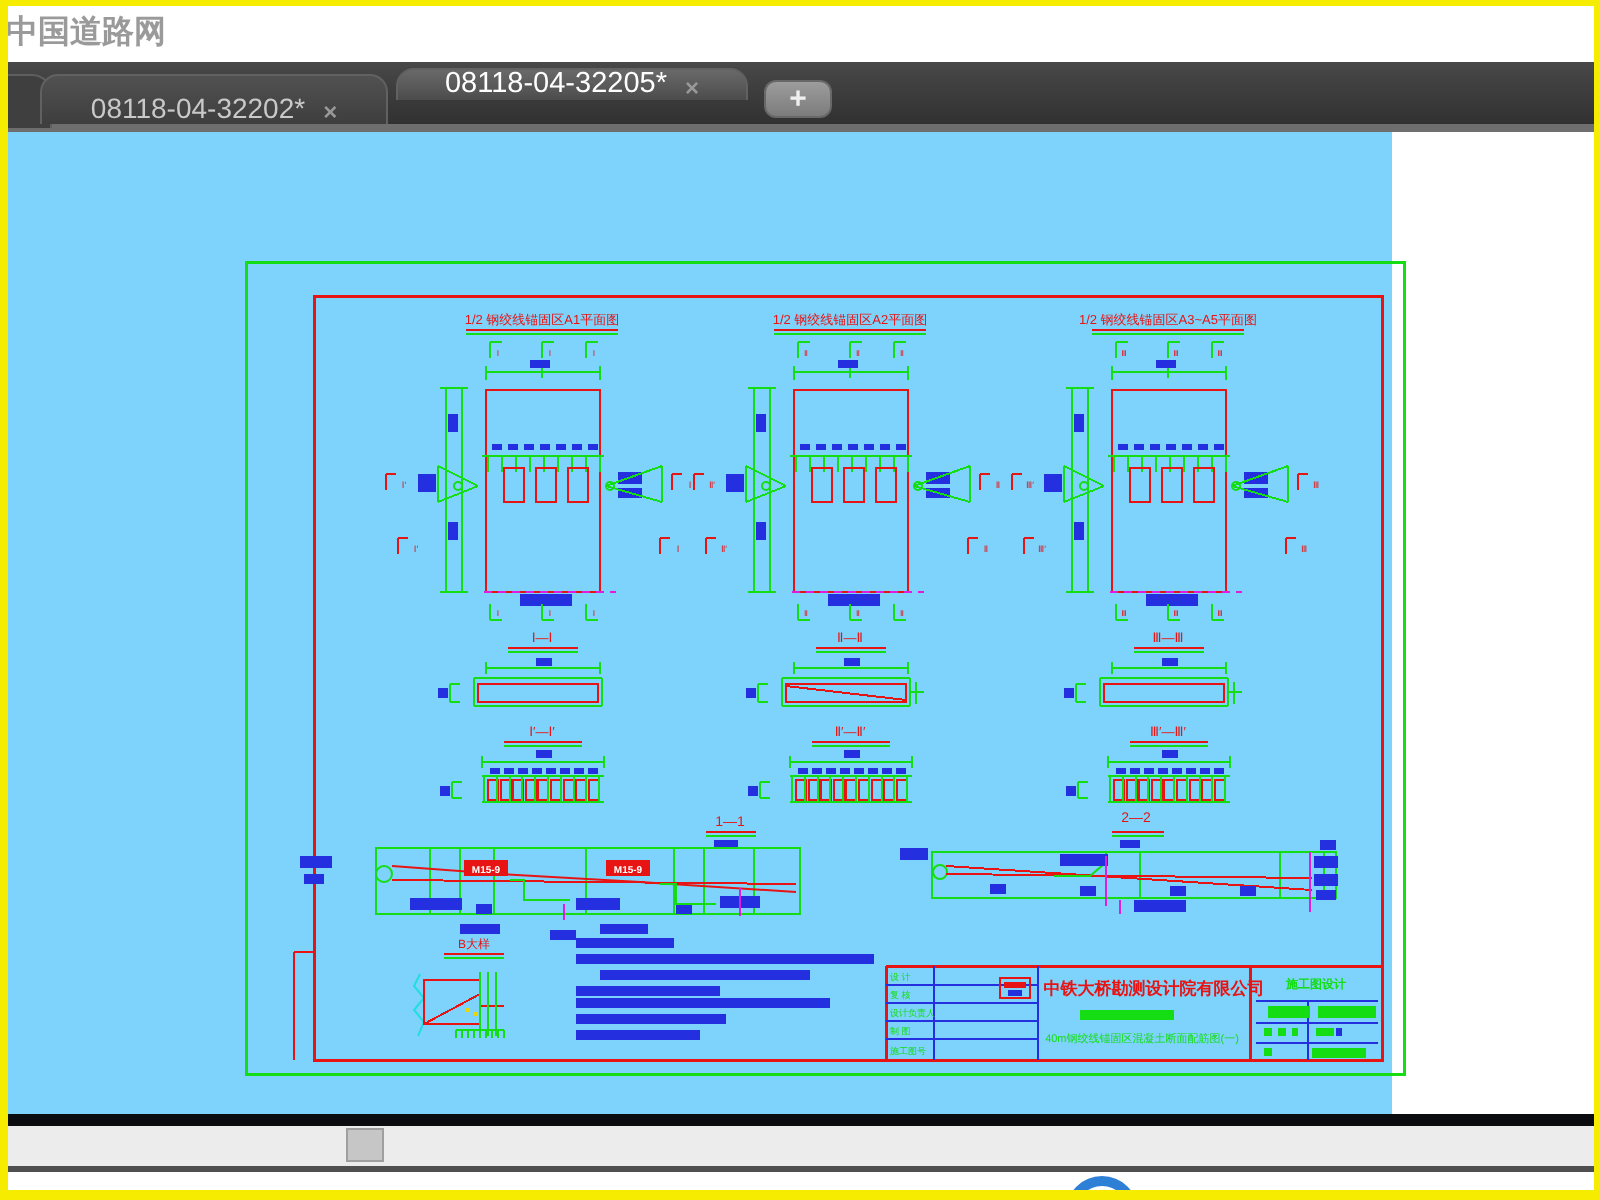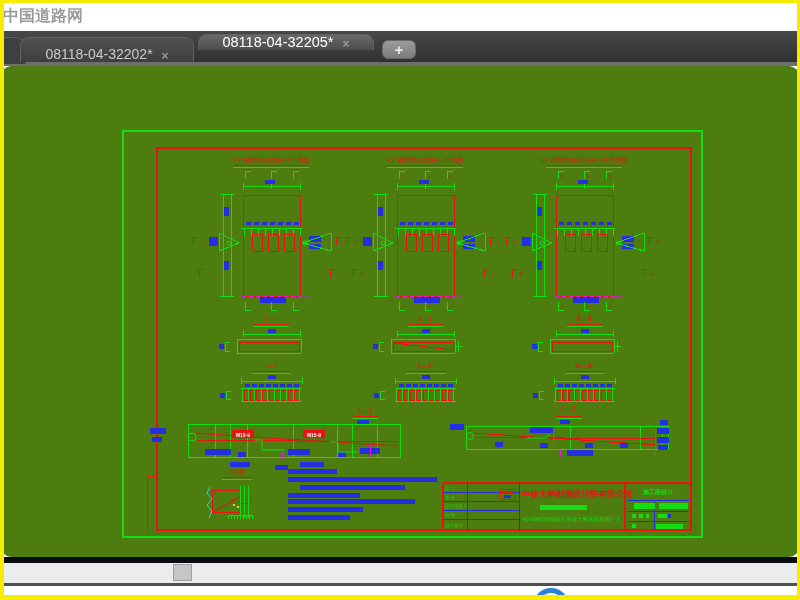--- a/index.html
+++ b/index.html
@@ -22,21 +22,21 @@
   .tab.inactive{left:20px;top:6px;width:174px;height:25px;background:linear-gradient(#515151,#3e3e3e);color:#c9c9c9;font-size:14px;}
   .tab.active{left:198px;top:3px;width:176px;height:16px;background:linear-gradient(#696969,#4c4c4c);color:#fff;font-size:14.5px;}
   .tab .x{color:#999;font-size:12px;font-weight:bold;line-height:1;}
   .newtab{position:absolute;left:382px;top:9px;width:34px;height:19px;background:linear-gradient(#9c9c9c,#7c7c7c);
           border:1px solid #686868;border-radius:6px;color:#efefef;display:flex;align-items:center;justify-content:center;
           font-size:15px;font-weight:bold;box-sizing:border-box;}
 
   .strip{position:absolute;left:0;top:62px;right:0;height:4px;background:#6e6e6e;z-index:2;}
 
   
-  .canvas{position:absolute;left:0;top:66px;width:800px;height:491px;background:#4d7c0f;z-index:1;border-radius:12px;}
+  .canvas{position:absolute;left:0;top:66px;width:696px;height:491px;background:#7dd3fc;z-index:1;}
   .canvas svg{position:absolute;left:0;top:0;}
 
   
   .blackband{position:absolute;left:0;top:557px;right:0;height:6px;background:#0a0c10;}
   .scrolltrack{position:absolute;left:0;top:563px;right:0;height:20px;background:#ececec;}
   .thumb{position:absolute;left:173px;top:1px;width:19px;height:17px;background:#c6c6c6;border:1px solid #9f9f9f;box-sizing:border-box;}
   .grayline{position:absolute;left:0;top:583px;right:0;height:3px;background:#4f4f4f;}
   .whitebottom{position:absolute;left:0;top:586px;right:0;height:14px;background:#fff;}
   .bluearc{position:absolute;left:533px;top:588px;width:36px;height:36px;border:5px solid #2e7fd6;border-radius:50%;
            background:#fff;box-sizing:border-box;z-index:6;}

